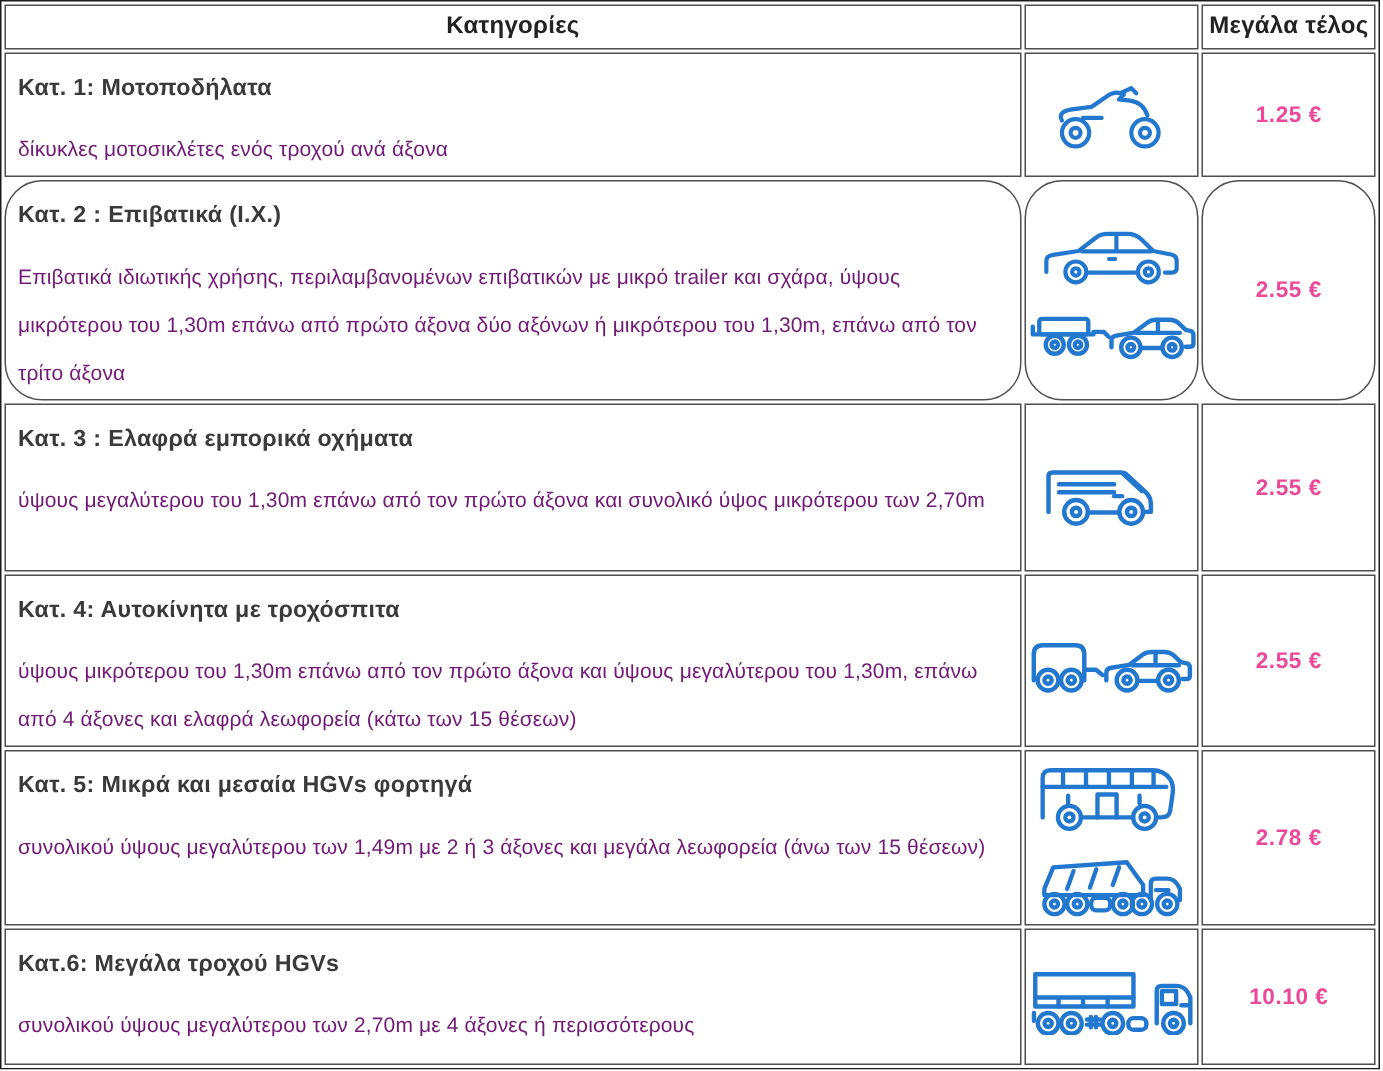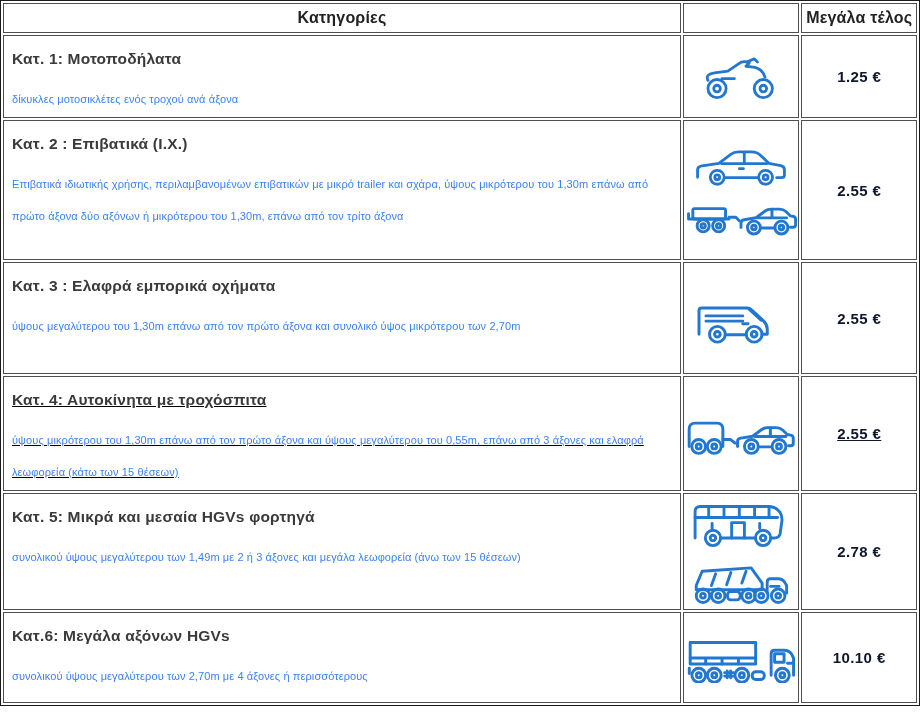--- a/index.html
+++ b/index.html
@@ -43,58 +43,58 @@
   p.cat-title {
     margin: 6px 0 0 0;
     font-size: 15.5px;
     font-weight: 700;
     color: #3a3a3a;
     letter-spacing: 0.2px;
     line-height: 21px;
   }
   p.cat-desc {
     margin: 14px 0 0 0;
-    font-size: 11px;
-    color: #3b82f6;
+    font-size: 14px;
+    color: #701a75;
     line-height: 32px;
     letter-spacing: 0.1px;
   }
   td.icon-cell {
     text-align: center;
     vertical-align: middle;
     padding: 4px 2px;
   }
   .icon-stack {
     display: flex;
     flex-direction: column;
     align-items: center;
     justify-content: center;
     gap: 7px;
   }
   td.price-cell {
     text-align: center;
     vertical-align: middle;
     font-size: 15px;
     font-weight: 700;
-    color: #0f172a;
+    color: #ec4899;
     letter-spacing: 0.4px;
   }
   svg.ic {
     fill: none;
     stroke: var(--icon-blue, #2277cf);
     stroke-width: 3.4;
     stroke-linecap: round;
     stroke-linejoin: round;
     display: block;
   }
   
   tr.r1 td { height: 82px; }
-  tr.r2 td { height: 140px; }
+  tr.r2 td { height: 140px; border-radius: 25px; }
   tr.r3 td { height: 112px; }
-  tr.r4 td { height: 111px; text-decoration: underline; }
+  tr.r4 td { height: 111px; }
   tr.r5 td { height: 112px; }
   tr.r6 td { height: 91px; }
 </style>
 </head>
 <body>
 
 <div class="page">
 <table class="toll-table">
   <colgroup>
     <col style="width:675px">
@@ -187,21 +187,21 @@
             <path d="M39 49.5 H61"></path>
           </svg>
         </div>
       </td>
       <td class="price-cell">2.55 €</td>
     </tr>
 
     <tr class="r4">
       <td class="cat-cell">
         <p class="cat-title">Κατ. 4: Αυτοκίνητα με τροχόσπιτα</p>
-        <p class="cat-desc">ύψους μικρότερου του 1,30m επάνω από τον πρώτο άξονα και ύψους μεγαλύτερου του 0,55m, επάνω από 3 άξονες και ελαφρά λεωφορεία (κάτω των 15 θέσεων)</p>
+        <p class="cat-desc">ύψους μικρότερου του 1,30m επάνω από τον πρώτο άξονα και ύψους μεγαλύτερου του 1,30m, επάνω από 4 άξονες και ελαφρά λεωφορεία (κάτω των 15 θέσεων)</p>
       </td>
       <td class="icon-cell">
         <div class="icon-stack">
           <svg class="ic" width="114" height="45" viewBox="0 0 132 52">
             <path d="M6 41 V21 Q6 14 13 14 H38 Q45 14 45 21 V41"></path>
             <circle cx="17" cy="41" r="8"></circle>
                 <circle cx="17" cy="41" r="2.8"></circle>
             <circle cx="35" cy="41" r="8"></circle>
                 <circle cx="35" cy="41" r="2.8"></circle>
             <path d="M45 33 H54 L59 37"></path>
@@ -254,21 +254,21 @@
             <circle cx="104" cy="47" r="8"></circle>
                 <circle cx="104" cy="47" r="2.8"></circle>
           </svg>
         </div>
       </td>
       <td class="price-cell">2.78 €</td>
     </tr>
 
     <tr class="r6">
       <td class="cat-cell">
-        <p class="cat-title">Κατ.6: Μεγάλα αξόνων HGVs</p>
+        <p class="cat-title">Κατ.6: Μεγάλα τροχού HGVs</p>
         <p class="cat-desc">συνολικού ύψους μεγαλύτερου των 2,70m με 4 άξονες ή περισσότερους</p>
       </td>
       <td class="icon-cell">
         <div class="icon-stack">
           <svg class="ic" width="112" height="50" viewBox="0 0 130 58">
             <rect x="6" y="11" width="76" height="25"></rect>
             <path d="M6 29 H82 M24 29 V36 M43 29 V36 M62 29 V36"></path>
             <path d="M5 41 V47"></path>
             <circle cx="16" cy="49" r="8"></circle>
                 <circle cx="16" cy="49" r="2.8"></circle>

